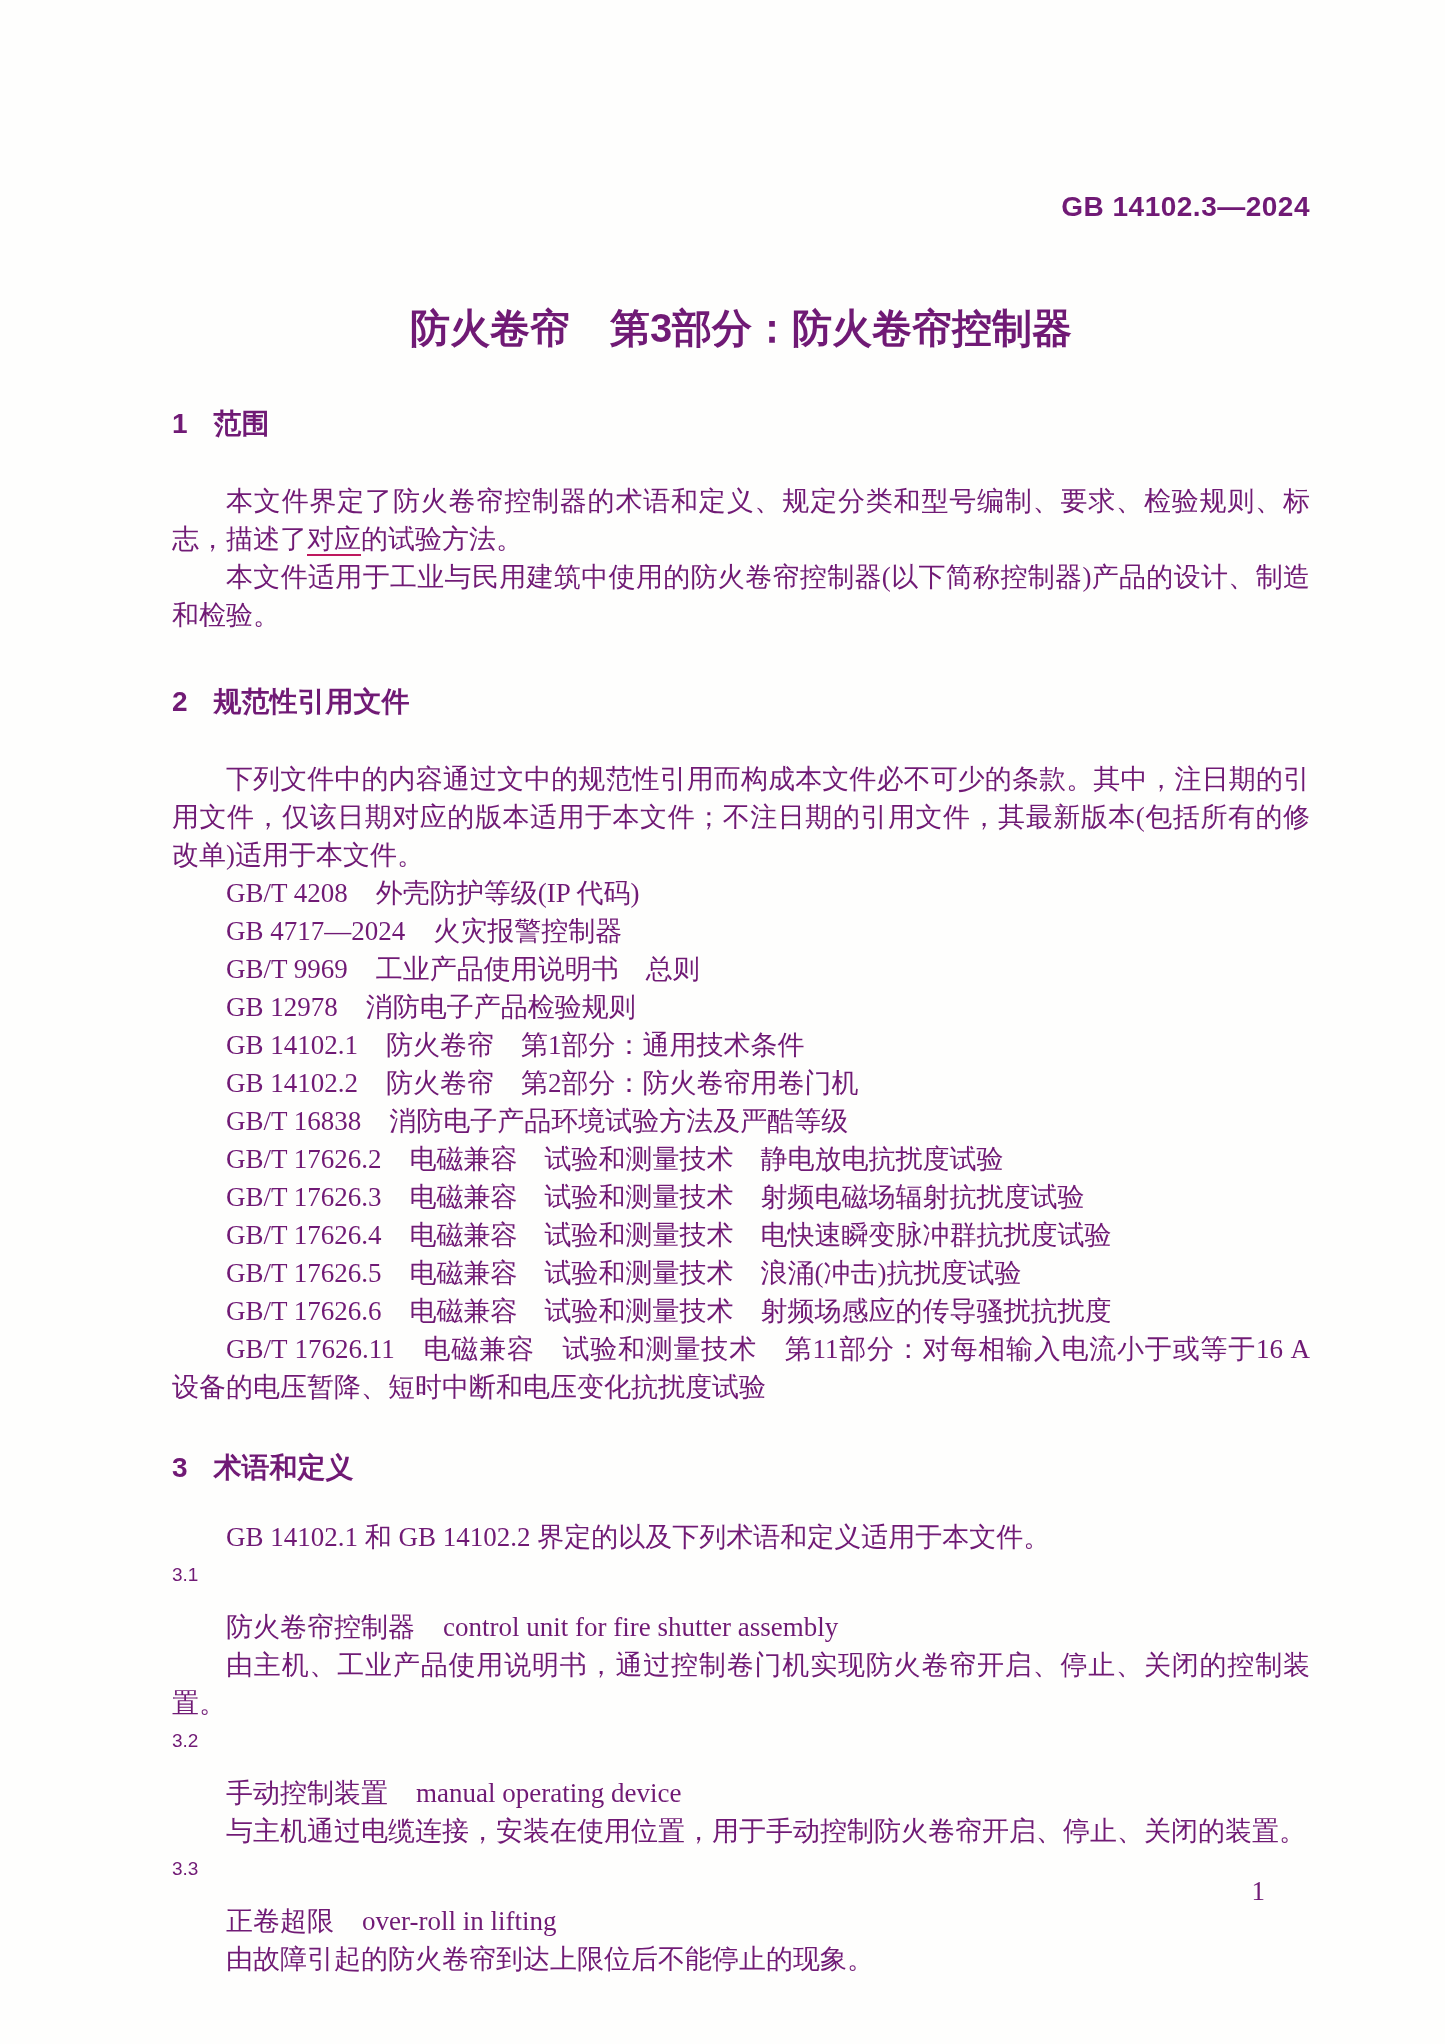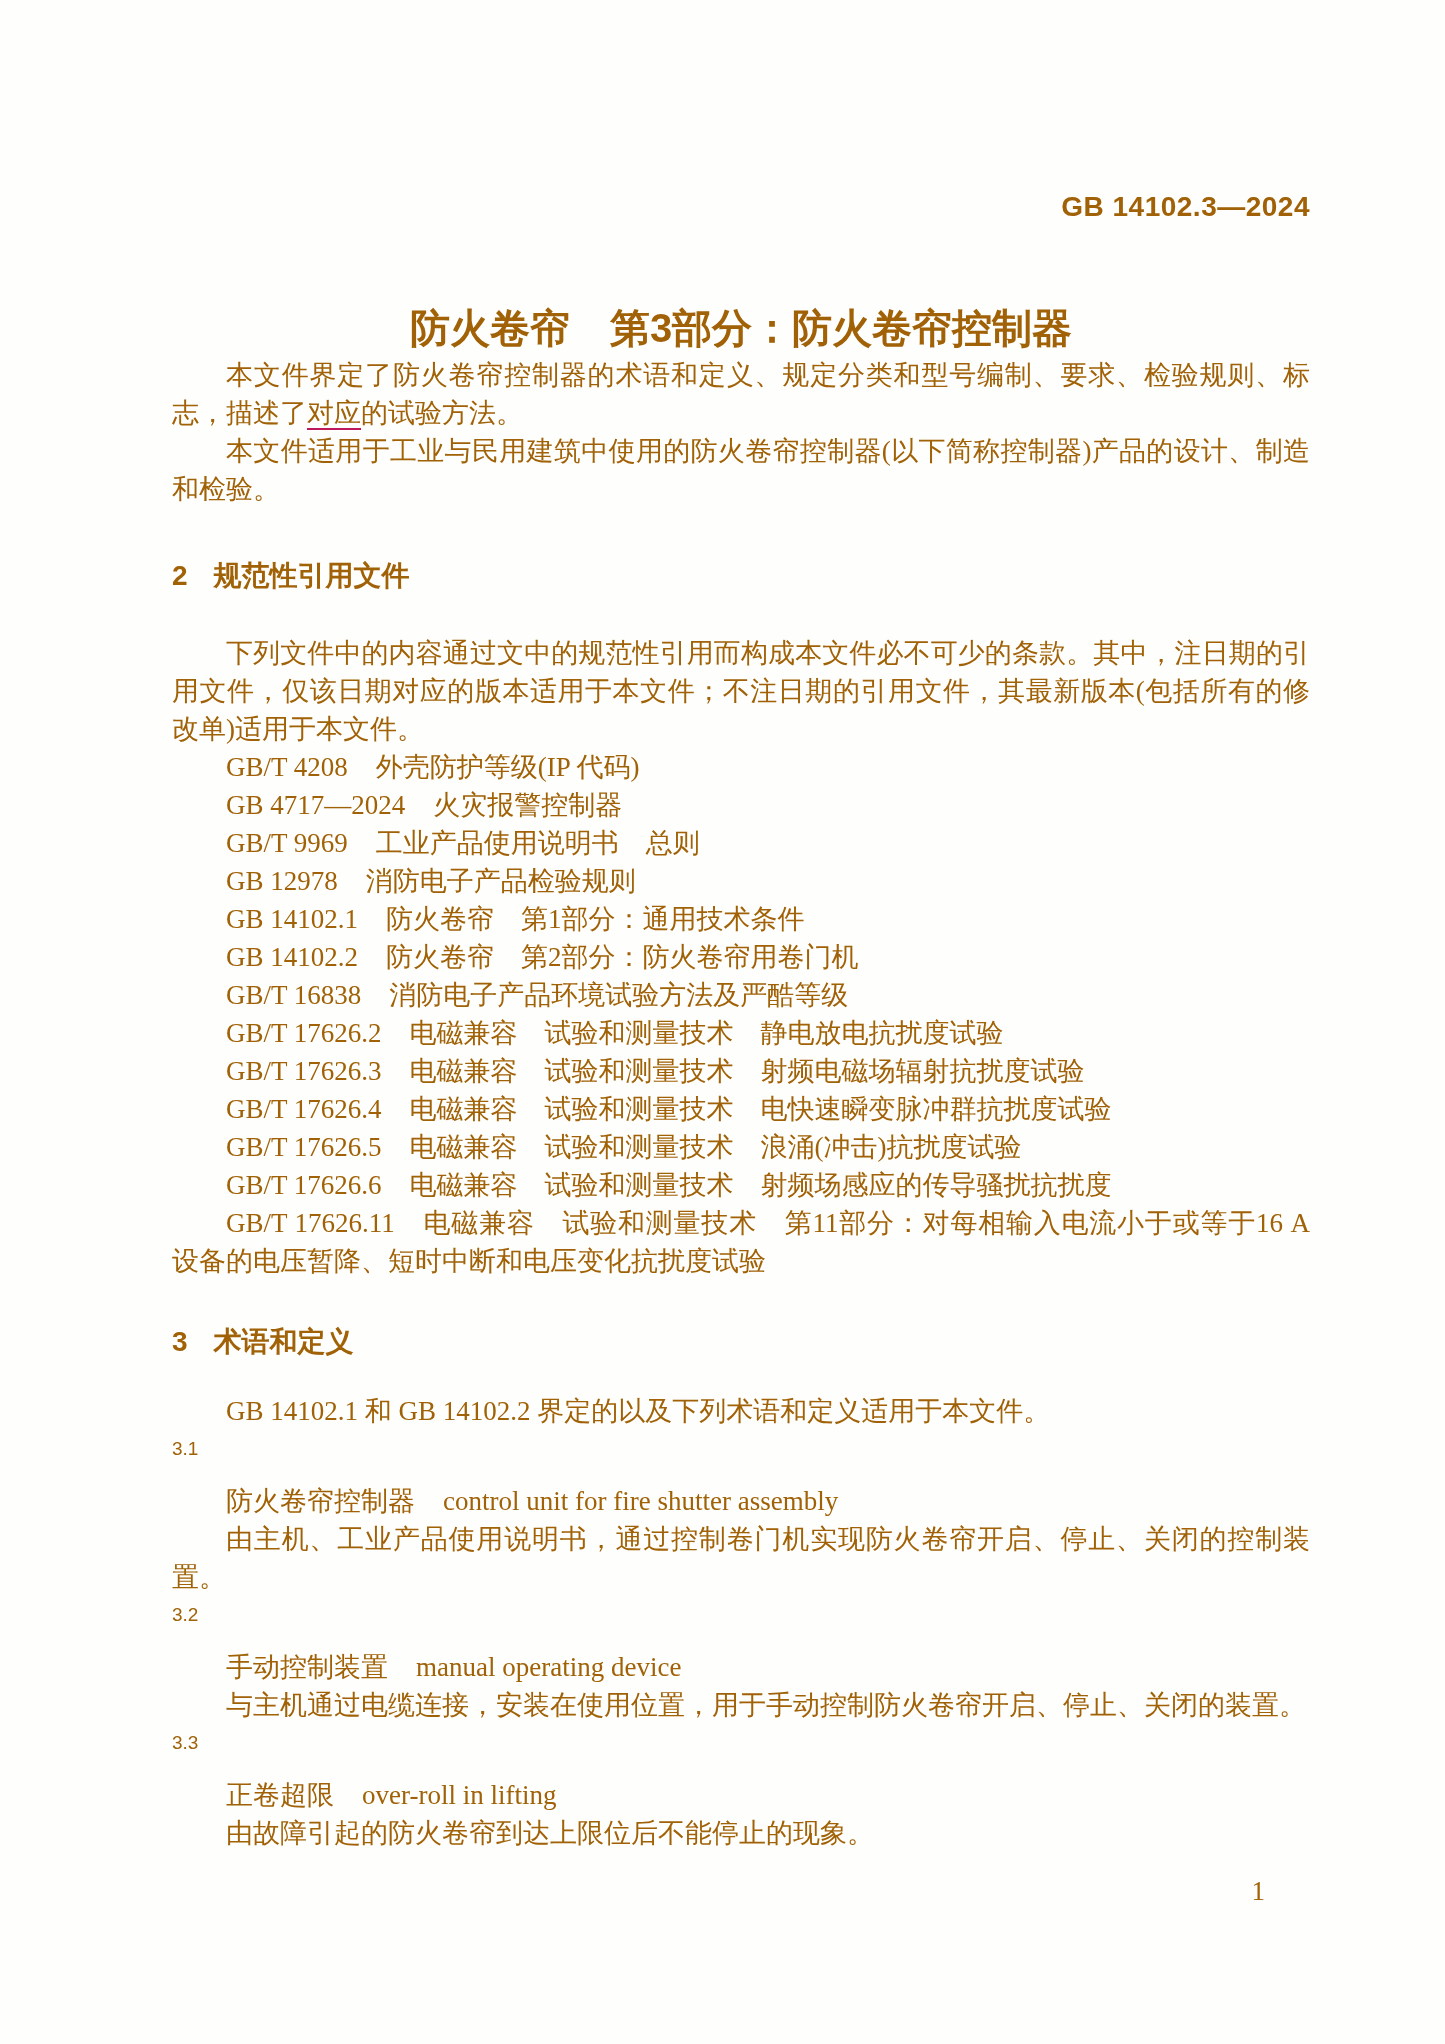--- a/index.html
+++ b/index.html
@@ -2,21 +2,21 @@
 <html><head>
 <meta charset="utf-8">
 <style>
   html, body { margin: 0; padding: 0; background: #ffffff; }
   .page {
     position: relative;
     width: 1445px;
     height: 2044px;
     box-sizing: border-box;
     background: #fefefd;
-    color: #a16207;
+    color: #701a75;
     font-family: "Liberation Serif", "DejaVu Serif", serif;
     font-size: 27px;
     line-height: 38px;
     padding: 192px 135px 0 172px;
     overflow: hidden;
   }
   .doc-header {
     text-align: right;
     font-family: "Liberation Sans", sans-serif;
     font-weight: bold;
@@ -91,20 +91,23 @@
 </style>
 </head>
 <body>
 
 <div class="page">
 
   <div class="doc-header">GB 14102.3—2024</div>
 
   <div class="doc-title">防火卷帘　第3部分：防火卷帘控制器</div>
 
+  <div class="sec-heading">
+    <span class="sec-num">1</span><span>范围</span>
+  </div>
 
   <p class="body-para"><span>本文件界定了防火卷帘控制器的术语和定义、规定分类和型号编制、要求、检验规则、标志，描述了</span><span class="underlined">对应</span><span>的试验方法。</span></p>
   <p class="body-para">本文件适用于工业与民用建筑中使用的防火卷帘控制器(以下简称控制器)产品的设计、制造和检验。</p>
 
   <div class="sec-heading">
     <span class="sec-num">2</span><span>规范性引用文件</span>
   </div>
 
   <p class="body-para">下列文件中的内容通过文中的规范性引用而构成本文件必不可少的条款。其中，注日期的引用文件，仅该日期对应的版本适用于本文件；不注日期的引用文件，其最新版本(包括所有的修改单)适用于本文件。</p>
 

